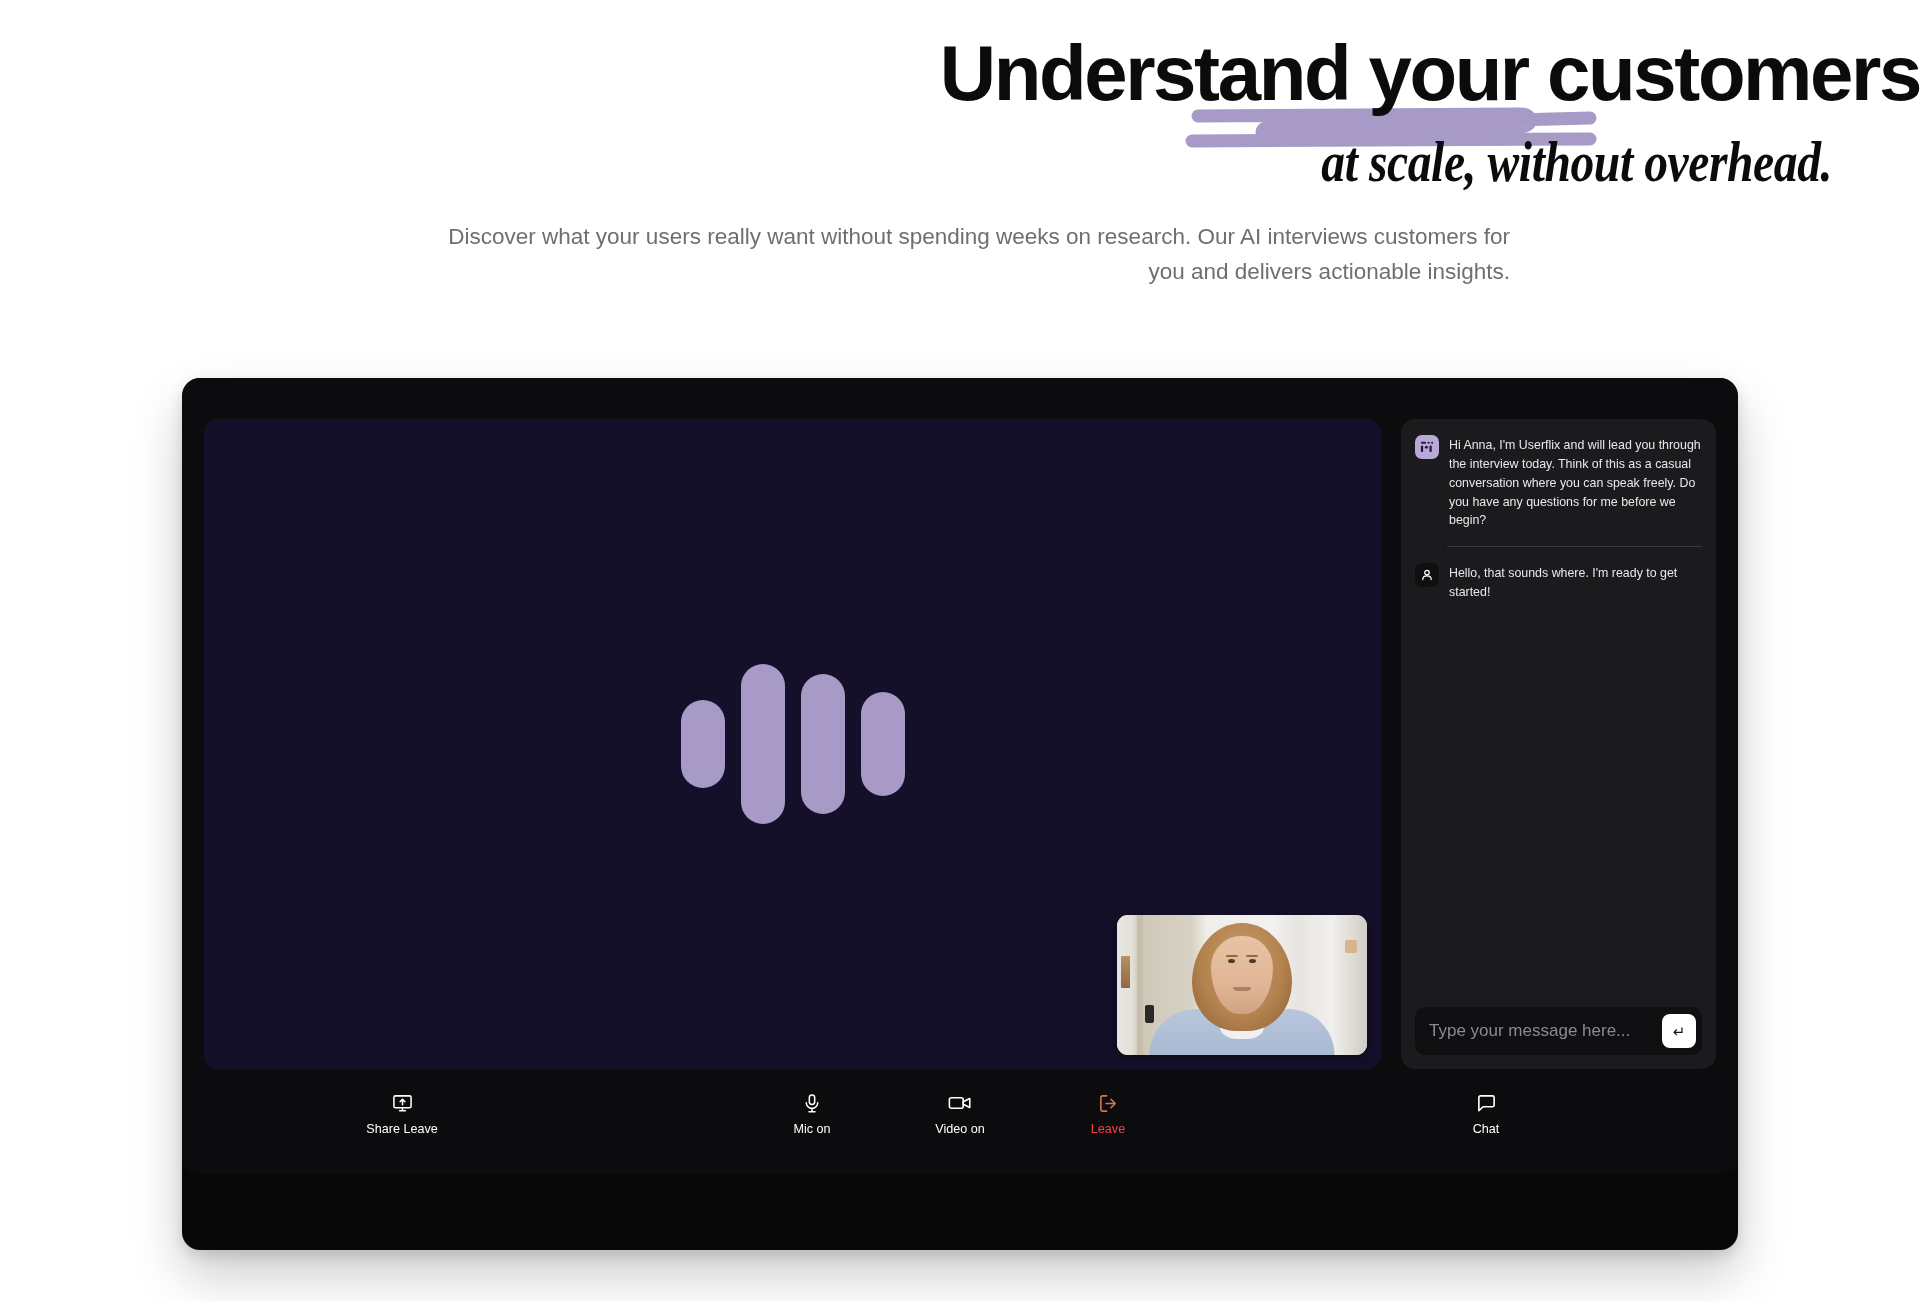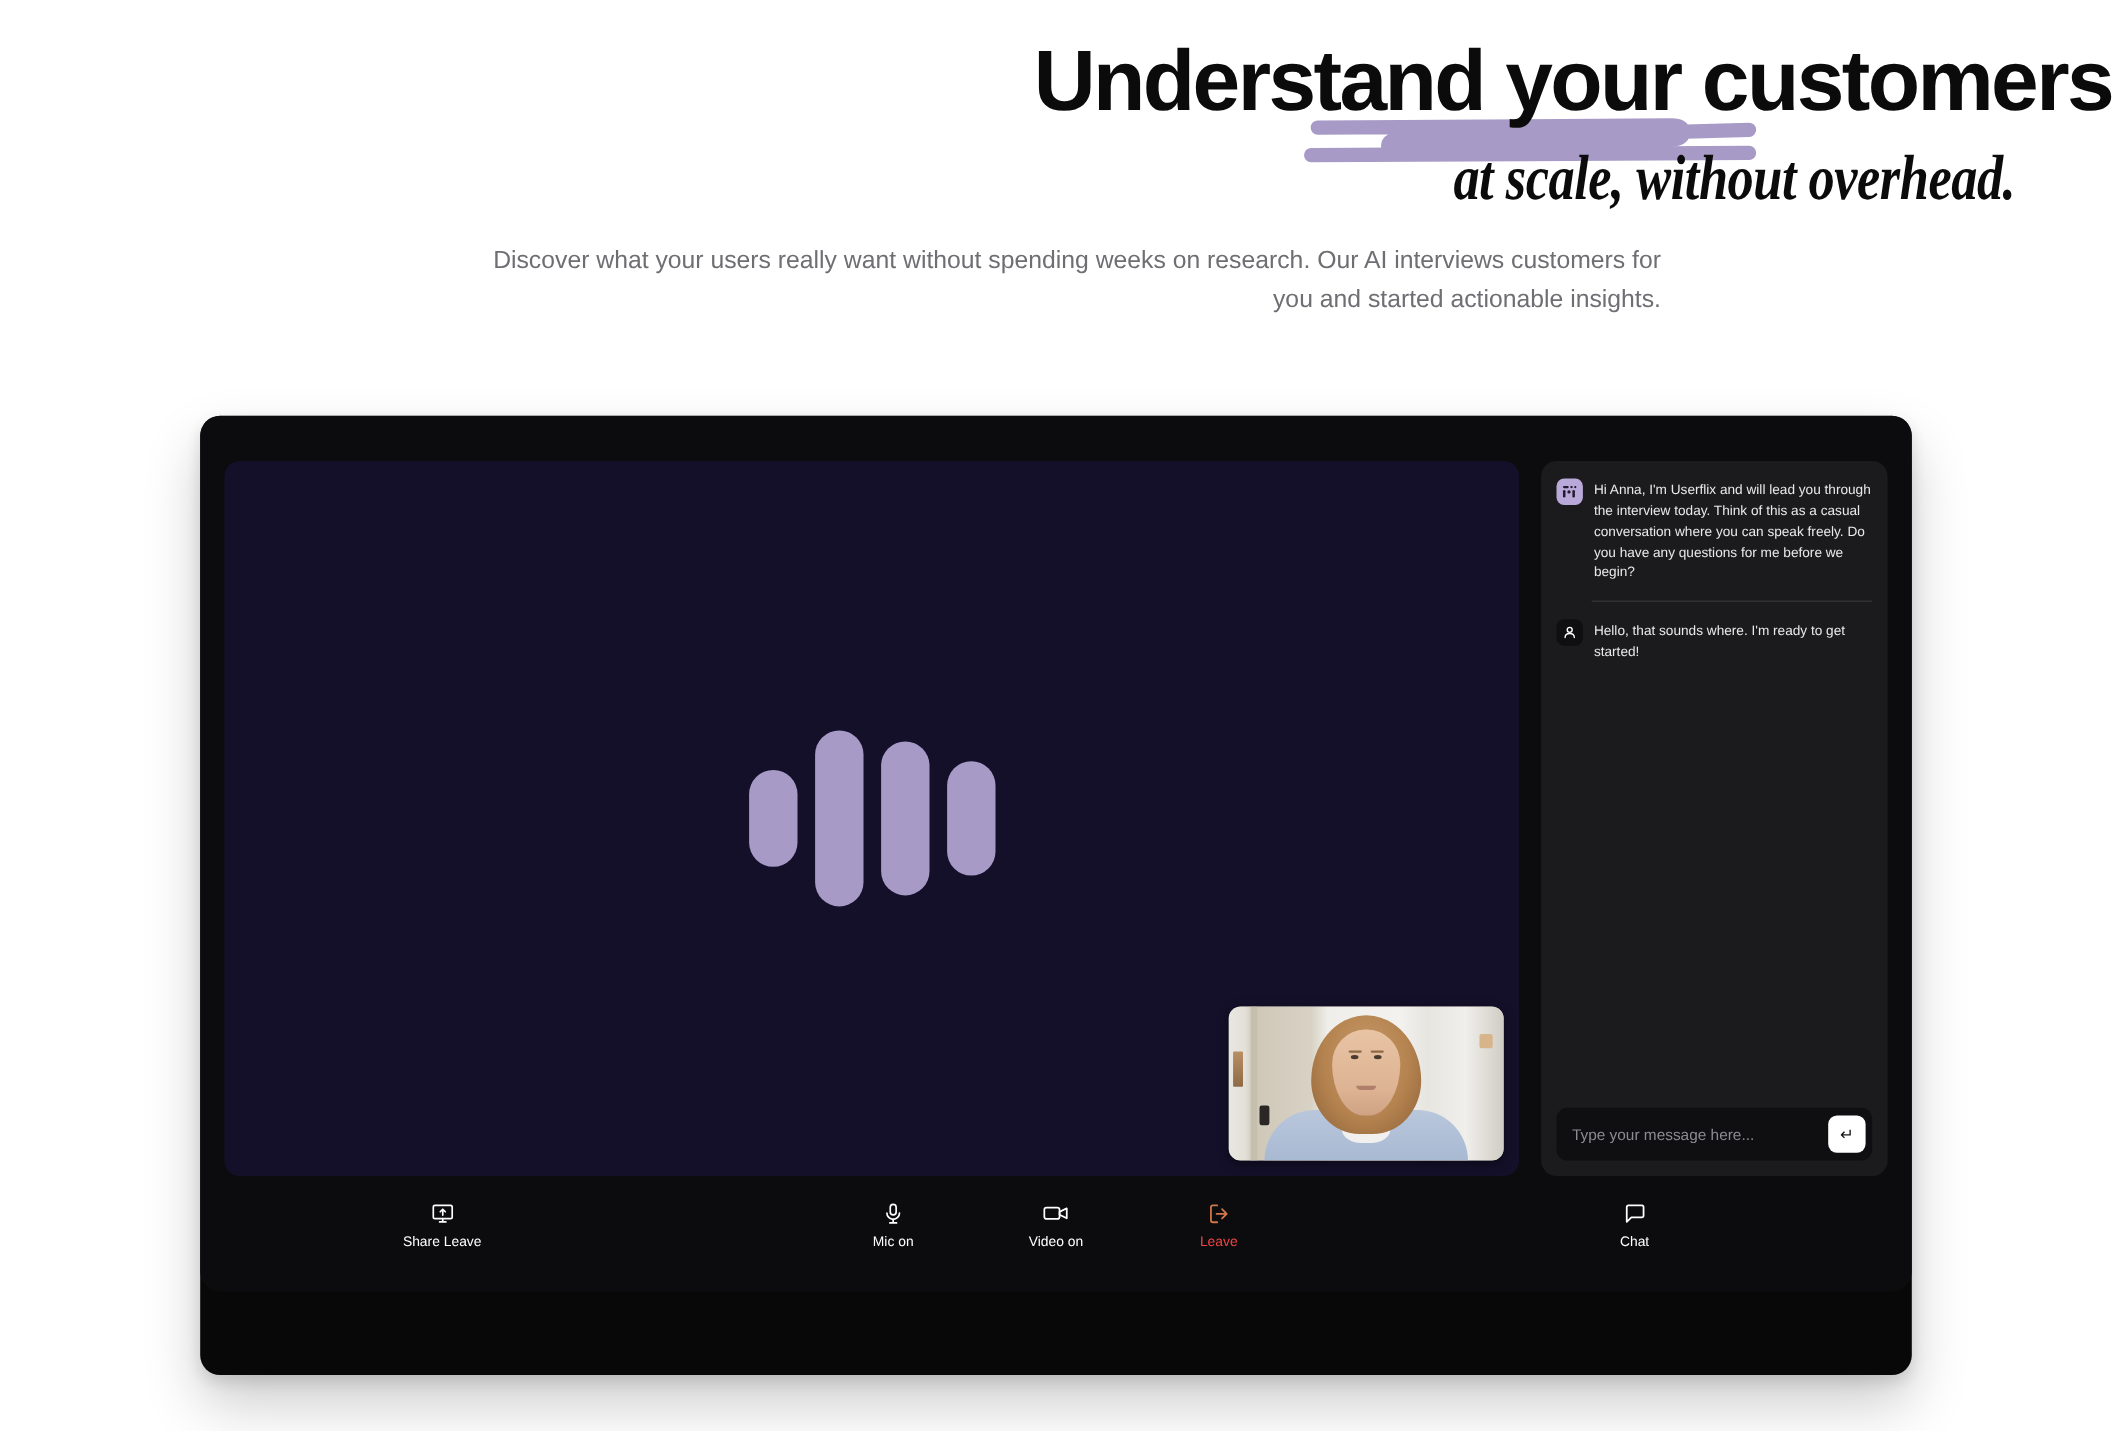--- a/index.html
+++ b/index.html
@@ -294,21 +294,21 @@
     padding: 0 6px 0 14px;
   }
 
   .composer-input {
     flex: 1;
     background: transparent;
     border: none;
     outline: none;
     color: #e9e9ec;
     font-family: "Liberation Sans", sans-serif;
-    font-size: 14px;
+    font-size: 17px;
   }
   .composer-input::placeholder { color: #8a8a90; }
 
   .send-btn {
     width: 34px; height: 34px;
     background: #ffffff;
     border: none;
     border-radius: 8px;
     color: #121214;
     font-size: 15px;
@@ -363,21 +363,21 @@
 
   <section class="hero">
     <div class="headline-wrap">
       <h1 class="headline-line1">Understand your customers</h1>
       <svg class="scribble" viewBox="0 0 620 62" fill="none">
         <path d="M78 16 L400 14 Q410 14 410 20 Q410 26 400 27 L150 38 Q142 39 142 33 Q142 28 150 27 L470 18" stroke="#a79ac6" stroke-width="13" stroke-linecap="round" fill="none"></path>
         <path d="M72 41 L470 39" stroke="#a79ac6" stroke-width="13" stroke-linecap="round"></path>
       </svg>
       <h2 class="headline-line2">at scale, without overhead.</h2>
     </div>
-    <p class="subtitle">Discover what your users really want without spending weeks on research. Our AI interviews customers for you and started actionable insights.</p>
+    <p class="subtitle">Discover what your users really want without spending weeks on research. Our AI interviews customers for you and delivers actionable insights.</p>
   </section>
 
   <section class="app-frame">
     <div class="app-inner">
 
       <div class="stage">
         <div class="waveform">
           <div class="wf-bar" style="height:88px"></div>
           <div class="wf-bar" style="height:160px"></div>
           <div class="wf-bar" style="height:140px"></div>

